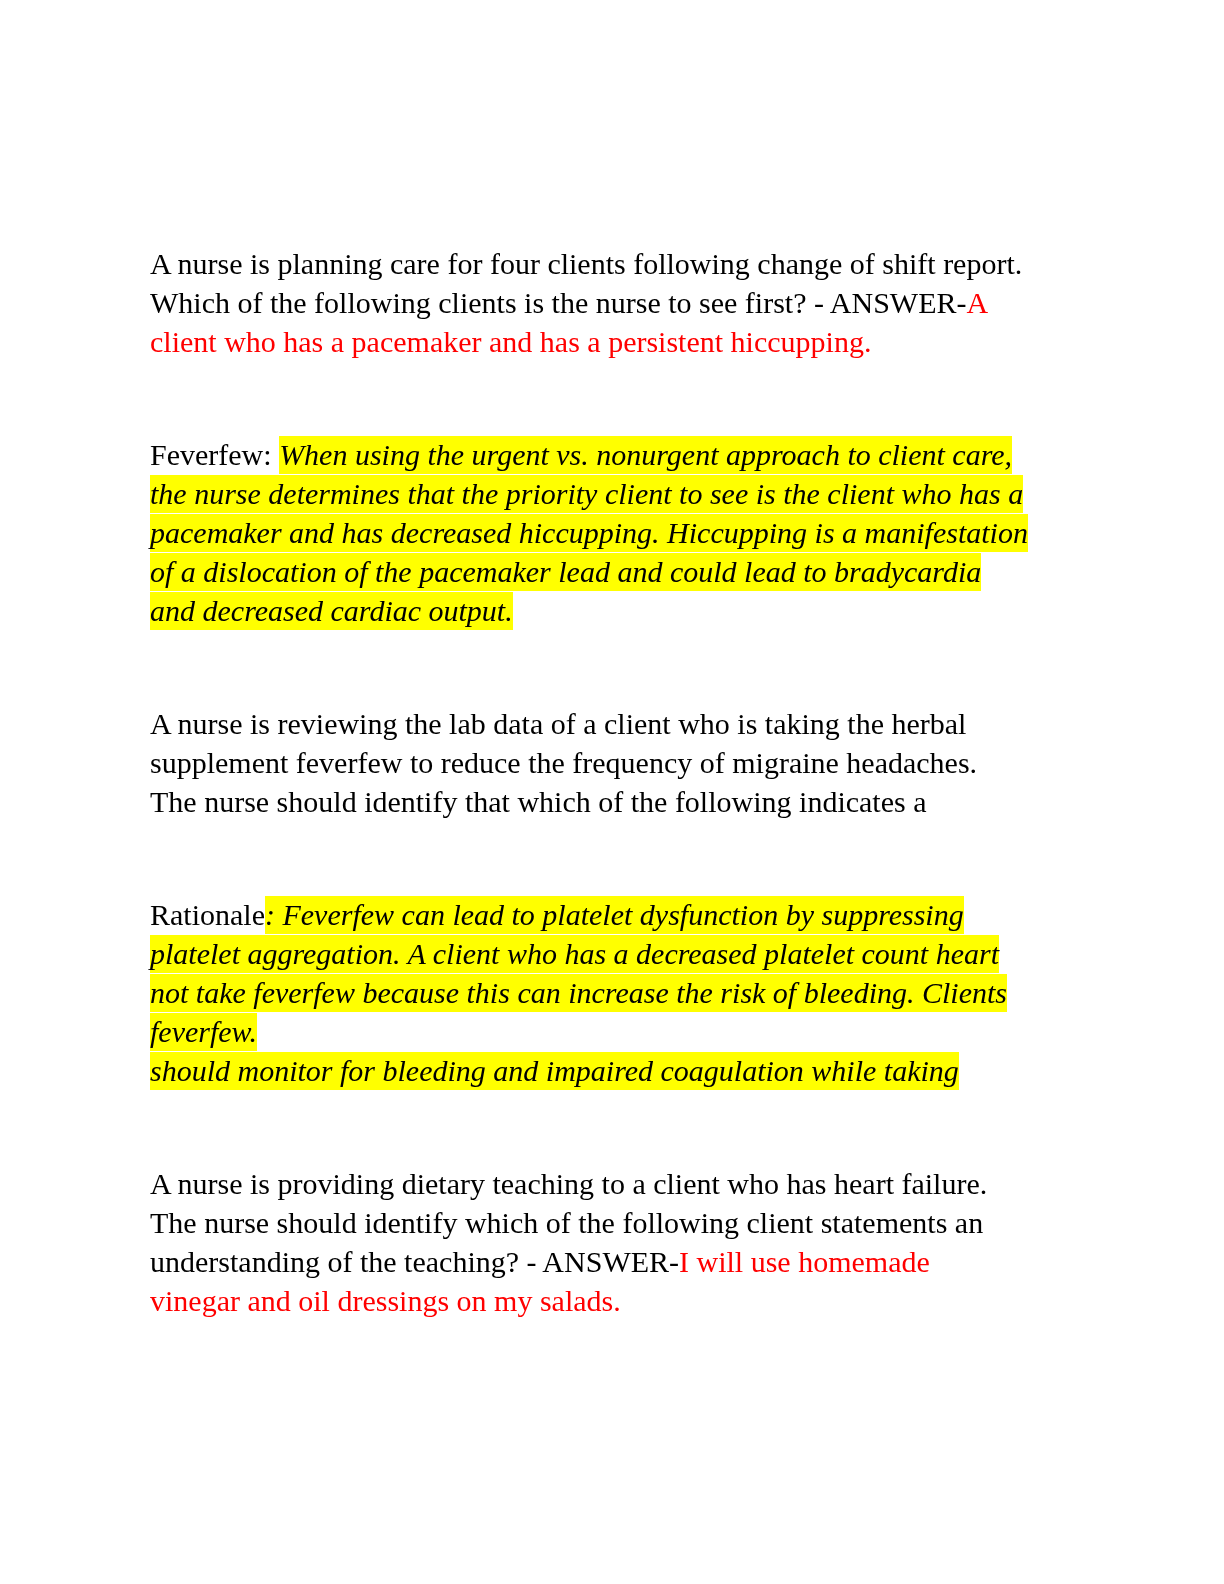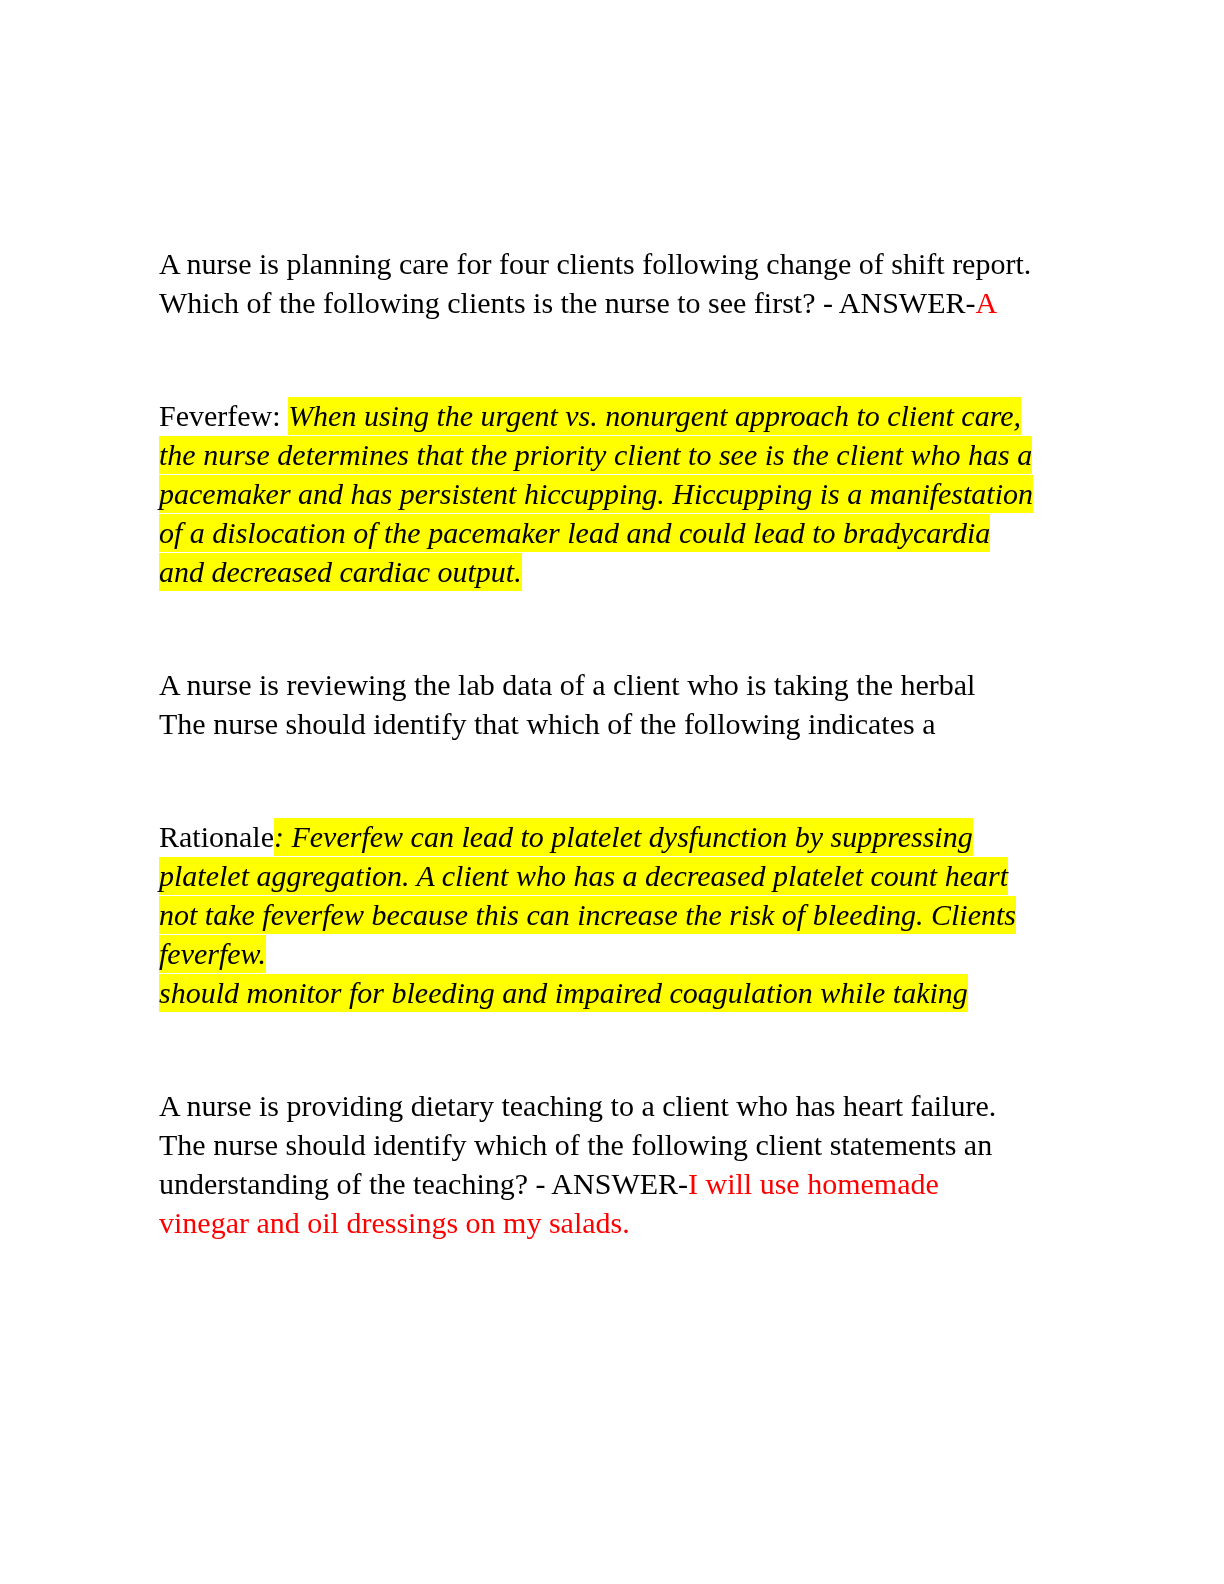--- a/index.html
+++ b/index.html
@@ -16,21 +16,21 @@
     width: 1224px;
     height: 1584px;
     background: var(--bg);
     overflow: hidden;
     font-family: "Liberation Serif", "DejaVu Serif", serif;
   }
   .content {
     padding: 244px 144px 0 143px;
   }
   .para {
-    margin: 0 0 74px 16px;
+    margin: 0 0 74px 7px;
   }
   .line {
     white-space: pre;
     font-size: 30px;
     line-height: 39px;
     height: 39px;
   }
   .sg-t  { color: var(--text); }
   .sg-r  { color: var(--answer); }
   .sg-hl {
@@ -41,32 +41,34 @@
   }
 </style>
 </head>
 <body>
 
 <div class="content">
 
   <div class="para">
     <div class="line"><span class="sg-t">A nurse is planning care for four clients following change of shift report.</span></div>
     <div class="line"><span class="sg-t">Which of the following clients is the nurse to see first? - ANSWER-</span><span class="sg-r">A</span></div>
+    <div class="line"><span class="sg-r">client who has a pacemaker and has a persistent hiccupping.</span></div>
   </div>
 
   <div class="para">
     <div class="line"><span class="sg-t">Feverfew: </span><span class="sg-hl">When using the urgent vs. nonurgent approach to client care,</span></div>
     <div class="line"><span class="sg-hl">the nurse determines that the priority client to see is the client who has a</span></div>
-    <div class="line"><span class="sg-hl">pacemaker and has persistent hiccupping. Hiccupping is a manifestation</span></div>
+    <div class="line"><span class="sg-hl">pacemaker and has decreased hiccupping. Hiccupping is a manifestation</span></div>
     <div class="line"><span class="sg-hl">of a dislocation of the pacemaker lead and could lead to bradycardia</span></div>
     <div class="line"><span class="sg-hl">and decreased cardiac output.</span></div>
   </div>
 
   <div class="para">
     <div class="line"><span class="sg-t">A nurse is reviewing the lab data of a client who is taking the herbal</span></div>
+    <div class="line"><span class="sg-t">supplement feverfew to reduce the frequency of migraine headaches.</span></div>
     <div class="line"><span class="sg-t">The nurse should identify that which of the following indicates a</span></div>
   </div>
 
   <div class="para">
     <div class="line"><span class="sg-t">Rationale</span><span class="sg-hl">: Feverfew can lead to platelet dysfunction by suppressing</span></div>
     <div class="line"><span class="sg-hl">platelet aggregation. A client who has a decreased platelet count heart</span></div>
     <div class="line"><span class="sg-hl">not take feverfew because this can increase the risk of bleeding. Clients</span></div>
     <div class="line"><span class="sg-hl">feverfew.</span></div>
     <div class="line"><span class="sg-hl">should monitor for bleeding and impaired coagulation while taking</span></div>
   </div>

